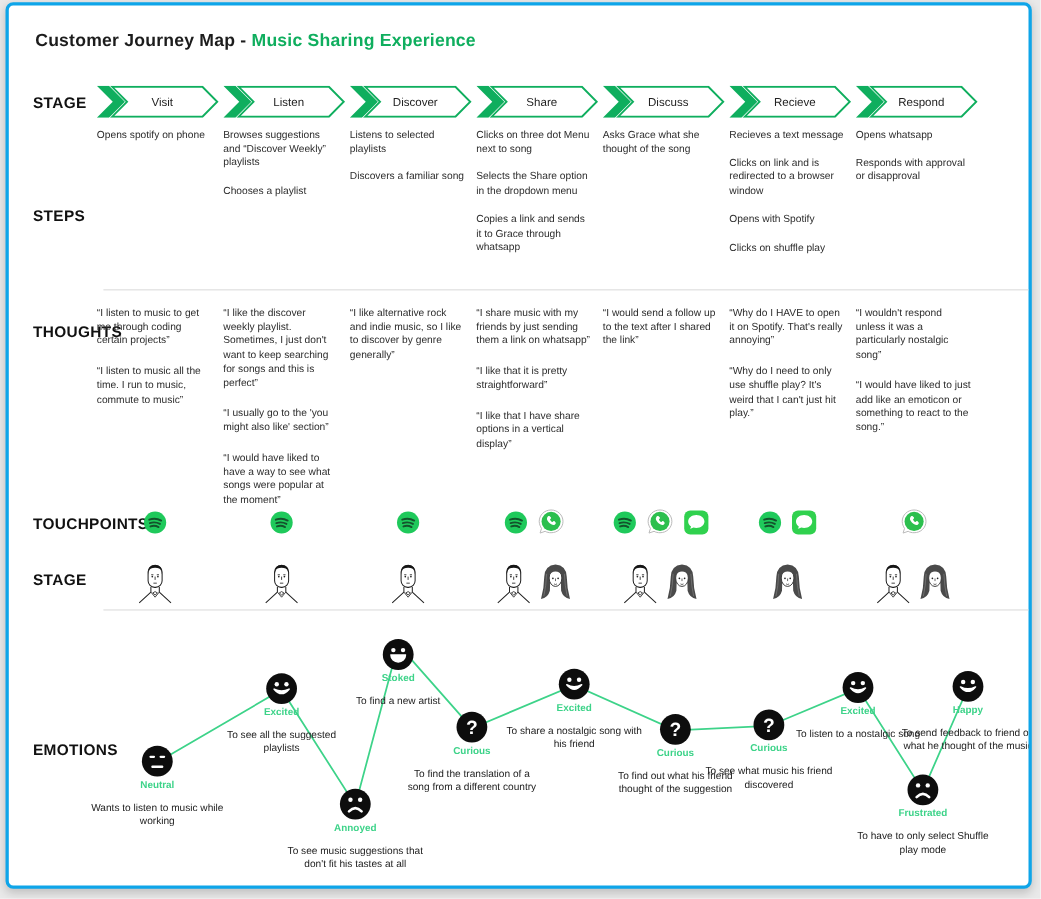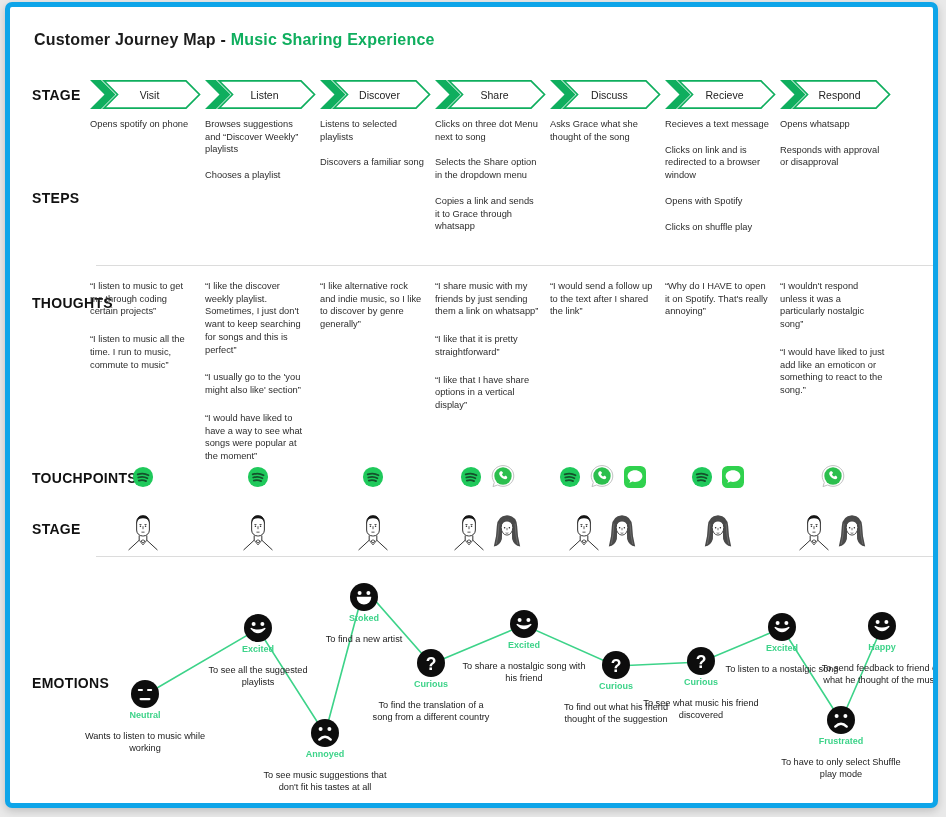--- a/index.html
+++ b/index.html
@@ -5,21 +5,21 @@
   * { box-sizing: border-box; margin: 0; padding: 0; }
   html,body { width: 946px; height: 817px; }
   body {
     background: #e9e9e9;
     font-family: "Liberation Sans", sans-serif;
     position: relative;
     overflow: hidden;
   }
   #card {
     position: absolute; left: 5px; top: 2px; width: 933px; height: 806px;
-    background: #fff; border: 5px solid #0ea5e9; border-radius: 7px;
+    background: #fff; border: 3px solid #0ea5e9; border-radius: 7px;
     box-shadow: 0 3px 9px rgba(0,0,0,.18);
     overflow: hidden;
   }
   .abs { position: absolute; }
   #title { left: 24px; top: 24px; font-size: 16px; font-weight: bold; color: #1c1c1c; letter-spacing: .2px; }
   #title .hl { color: var(--green); }
   .row-label { left: 22px; font-size: 14px; font-weight: bold; color: #111; letter-spacing: .3px; }
   .cols { left: 80px; display: flex; }
   .col { width: 115px; flex: 0 0 115px; padding-right: 10px; }
   .stage-col { position: relative; padding-right: 0; }
@@ -130,20 +130,21 @@
       <div class="col">
         <p class="cell-text thought">“I share music with my friends by just sending them a link on whatsapp”</p>
         <p class="cell-text thought">“I like that it is pretty straightforward”</p>
         <p class="cell-text thought">“I like that I have share options in a vertical display”</p>
       </div>
       <div class="col">
         <p class="cell-text thought">“I would send a follow up to the text after I shared the link”</p>
       </div>
       <div class="col">
         <p class="cell-text thought">“Why do I HAVE to open it on Spotify. That's really annoying”</p>
+        <p class="cell-text thought">“Why do I need to only use shuffle play? It's weird that I can't just hit play.”</p>
       </div>
       <div class="col">
         <p class="cell-text thought">“I wouldn't respond unless it was a particularly nostalgic song”</p>
         <p class="cell-text thought">“I would have liked to just add like an emoticon or something to react to the song.”</p>
       </div>
     </div>
   <div id="touchpoints-row" class="abs cols" style="top:455px">
       <div class="col icon-cell">
         <svg viewBox="0 0 24 24" width="22" height="22">
           <circle cx="12" cy="12" r="11" fill="#1fc95b"></circle>

